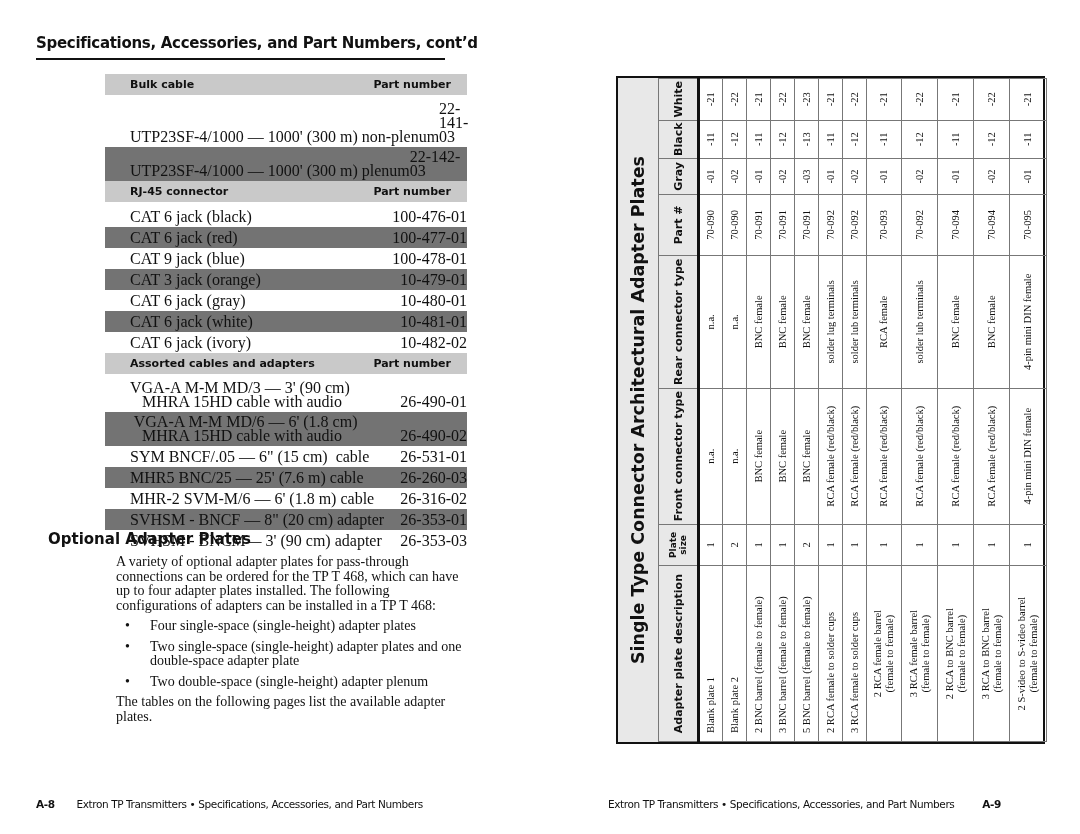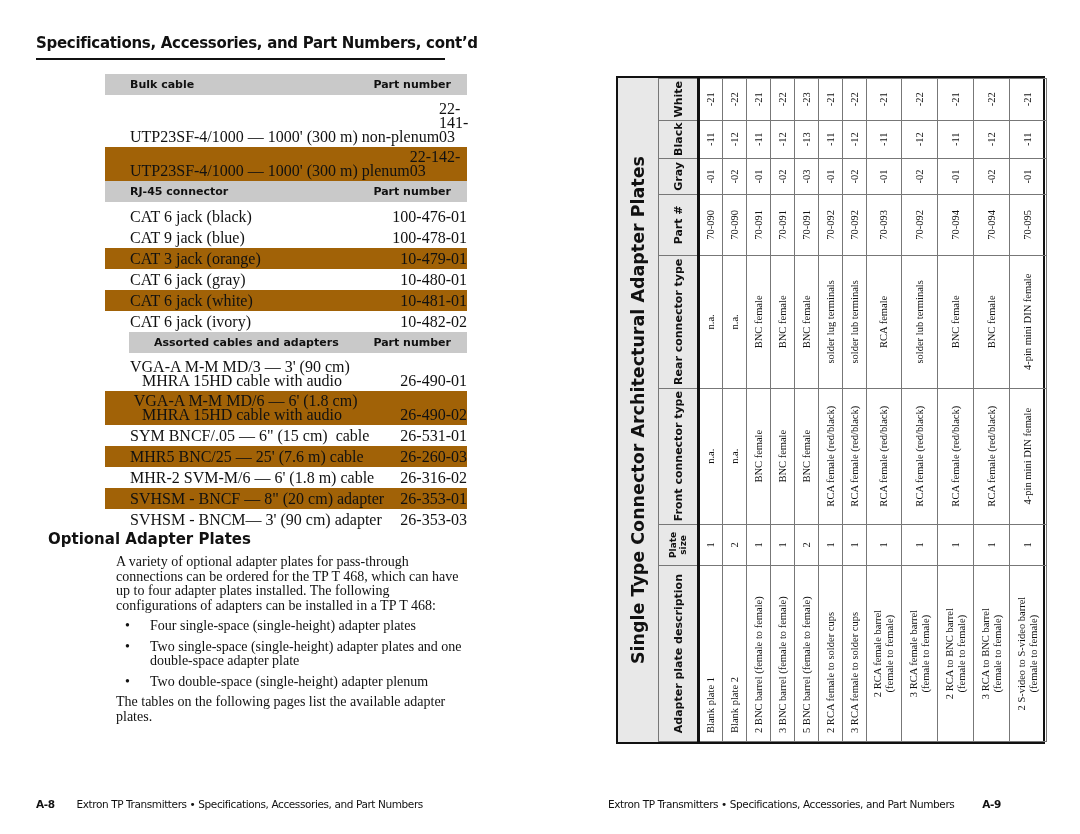--- a/index.html
+++ b/index.html
@@ -6,21 +6,21 @@
   body { width:1080px; height:834px; background:#fff; position:relative; overflow:hidden; color:#111; }
 
   #page-title { position:absolute; left:36px; top:34px; font-family:"DejaVu Sans", sans-serif; font-weight:bold; font-size:15px; letter-spacing:-0.3px; }
   #title-rule { position:absolute; left:36px; top:58px; width:409px; height:2px; background:#111; }
 
   
   #parts { position:absolute; left:105px; top:74px; width:362px; }
   .sec-head { background:#c9c9c9; height:21px; display:flex; justify-content:space-between; align-items:center; font-family:"DejaVu Sans", sans-serif; font-weight:bold; font-size:11px; padding:0 0 0 25px; margin-bottom:4px; }
   .sec-head .pn { padding-right:16px; }
   .prow { display:flex; justify-content:space-between; align-items:flex-end; font-family:"Liberation Serif", serif; font-size:16px; padding:3px 0 3px 25px; min-height:15px; line-height:14px; }
-  .prow.alt { background:#a16207; }
+  .prow.alt { background:#737373; }
   .prow .desc { white-space:pre; }
   .prow .num { text-align:left; }
 
   #opt-title { position:absolute; left:48px; top:530px; font-family:"DejaVu Sans", sans-serif; font-weight:bold; font-size:15px; }
   #opt-body { position:absolute; left:116px; top:555px; width:352px; font-family:"Liberation Serif", serif; font-size:14px; line-height:14.5px; }
   #opt-body p { margin:0 0 6px 0; }
   #opt-body ul { list-style:none; margin:0 0 6px 0; padding:0; }
   #opt-body li { position:relative; padding-left:34px; margin-bottom:6px; }
   #opt-body li .bullet { position:absolute; left:9px; top:0; }
 
@@ -58,41 +58,45 @@
       <span class="num">22-142-03</span>
     </div>
     <div class="sec-head" style="margin-top: 0px; justify-content: space-between;">
       <span>RJ-45 connector</span>
       <span class="pn">Part number</span>
     </div>
     <div class="prow">
       <span class="desc">CAT 6 jack (black)</span>
       <span class="num">100-476-01</span>
     </div>
+    <div class="prow alt">
+      <span class="desc">CAT 6 jack (red)</span>
+      <span class="num">100-477-01</span>
+    </div>
     <div class="prow">
       <span class="desc">CAT 9 jack (blue)</span>
       <span class="num">100-478-01</span>
     </div>
     <div class="prow alt">
       <span class="desc">CAT 3 jack (orange)</span>
       <span class="num">10-479-01</span>
     </div>
     <div class="prow">
       <span class="desc">CAT 6 jack (gray)</span>
       <span class="num">10-480-01</span>
     </div>
     <div class="prow alt">
       <span class="desc">CAT 6 jack (white)</span>
       <span class="num">10-481-01</span>
     </div>
     <div class="prow">
       <span class="desc">CAT 6 jack (ivory)</span>
       <span class="num">10-482-02</span>
     </div>
-    <div class="sec-head" style="margin-top: 0px; margin-left: 24px;">
+    <div class="sec-head" style="margin-top: 0px;">
       <span>Assorted cables and adapters</span>
       <span class="pn">Part number</span>
     </div>
     <div class="prow">
       <span class="desc">VGA-A M-M MD/3 — 3' (90 cm)
    MHRA 15HD cable with audio</span>
       <span class="num">26-490-01</span>
     </div>
     <div class="prow alt">
       <span class="desc"> VGA-A M-M MD/6 — 6' (1.8 cm)

